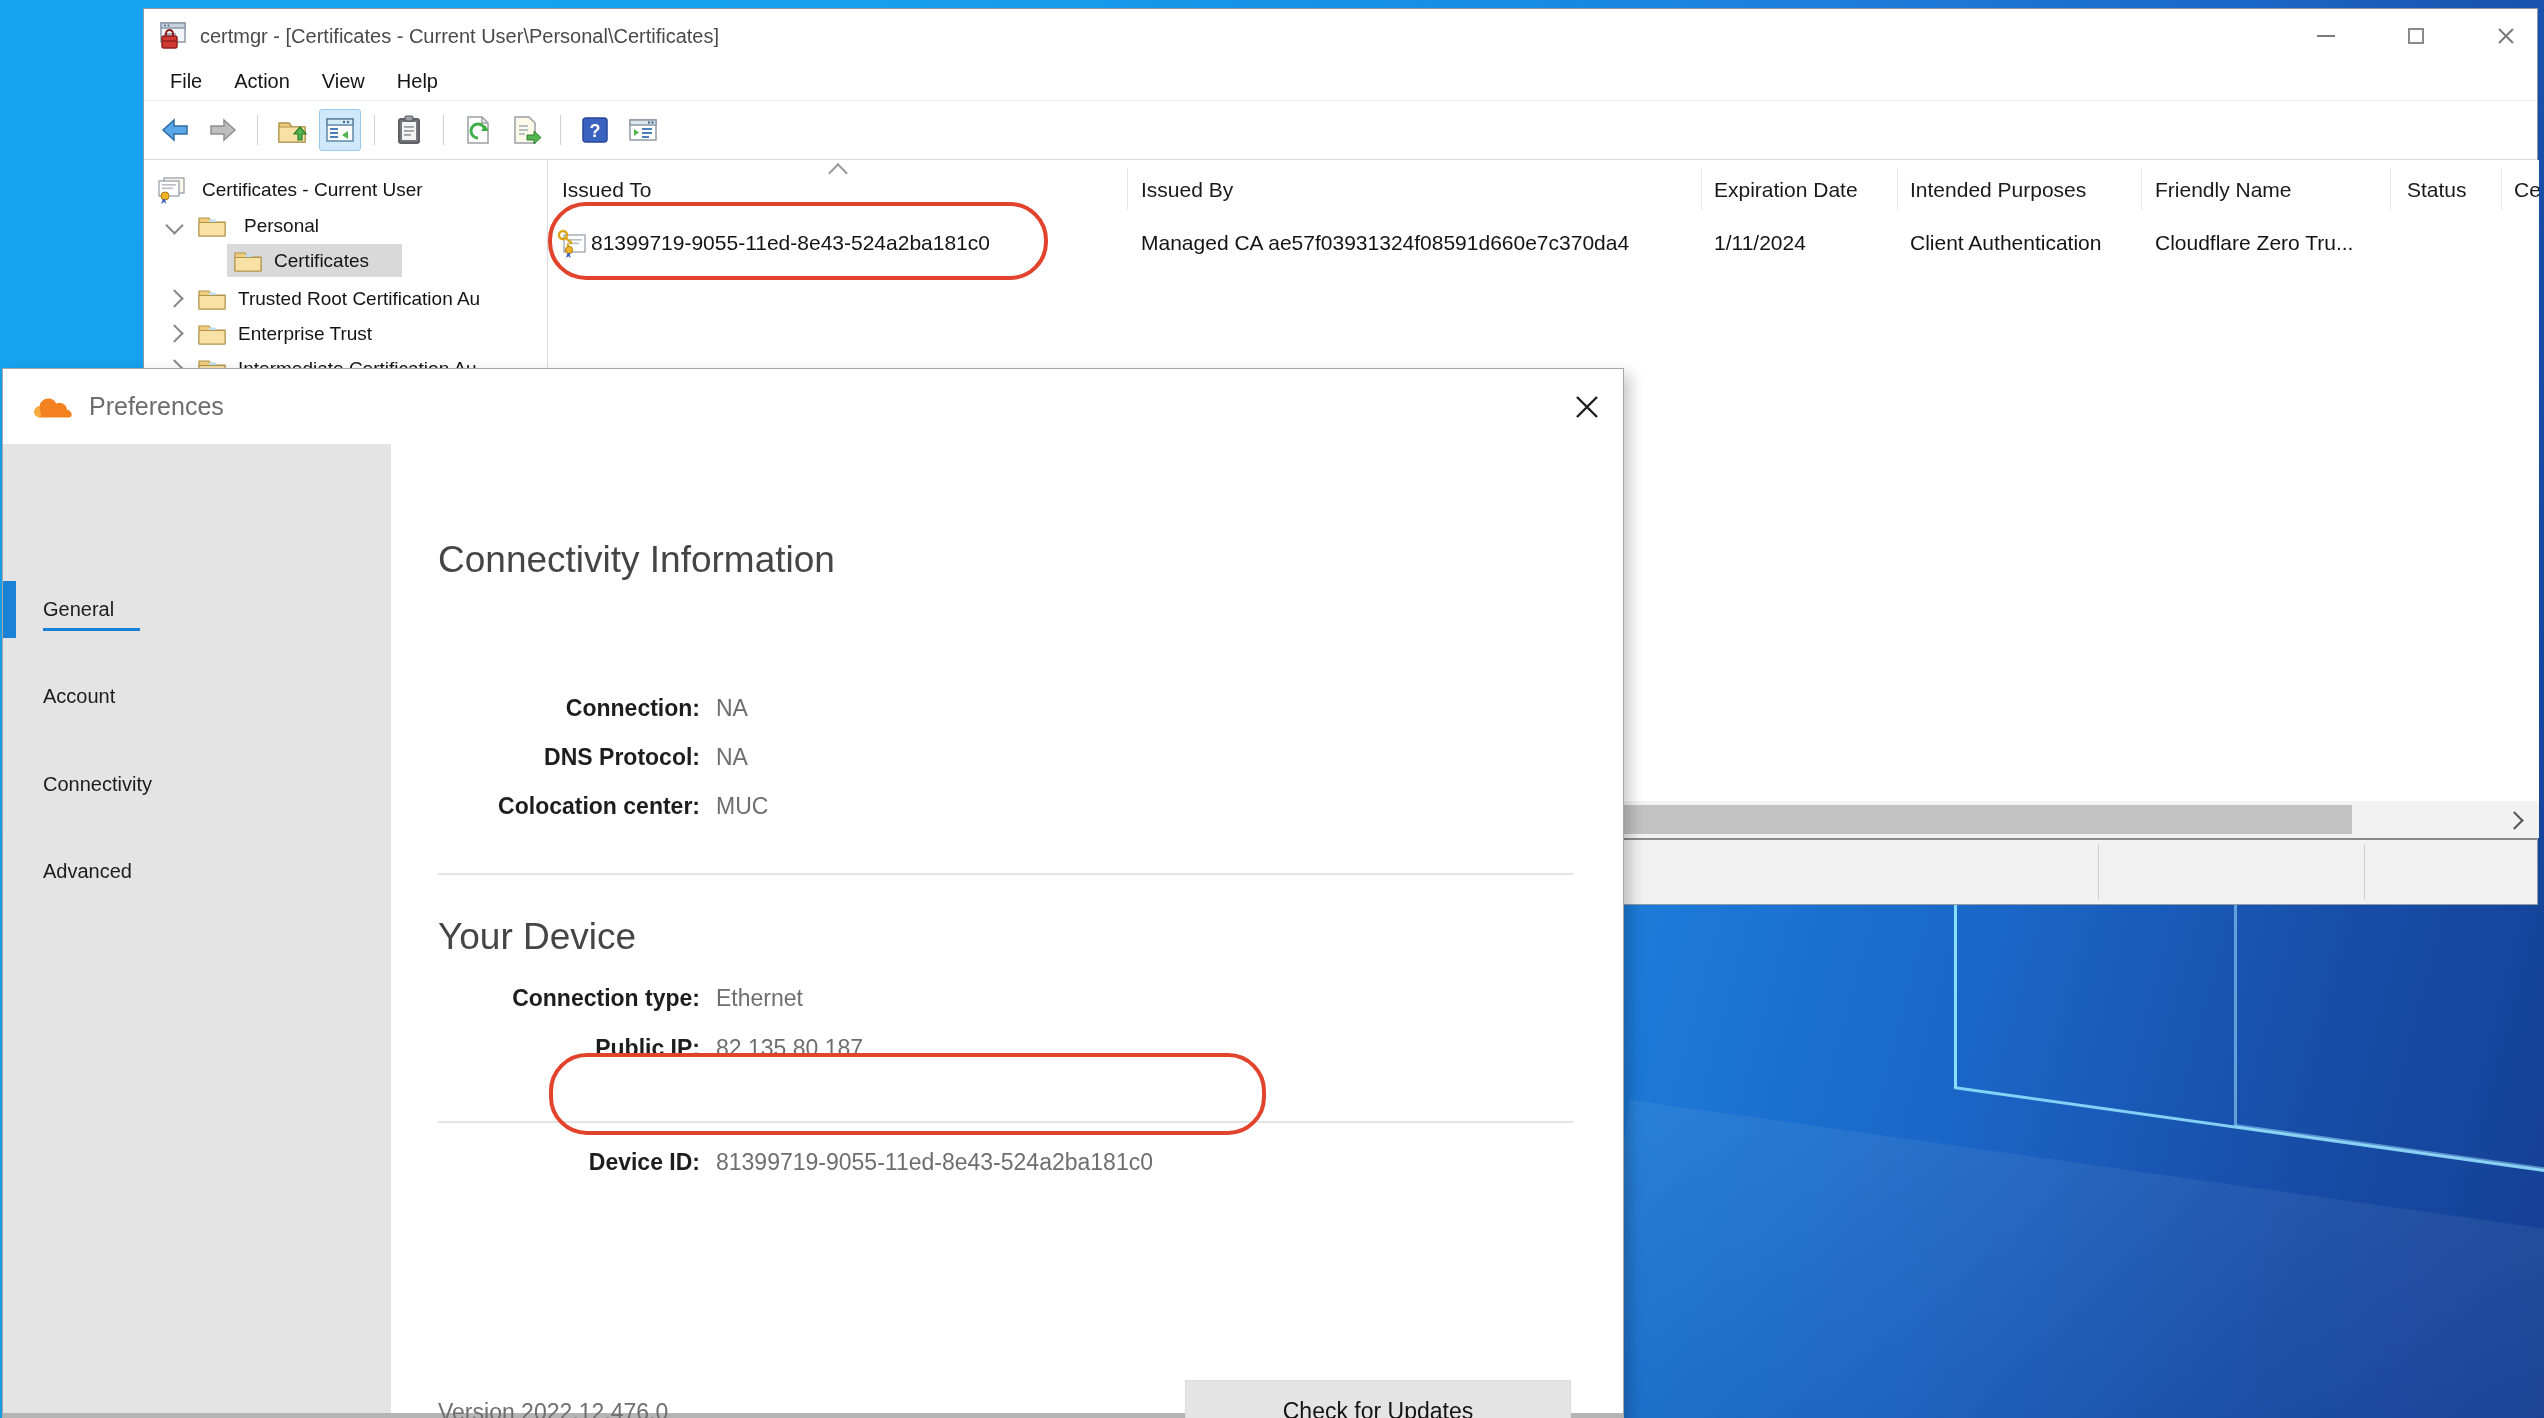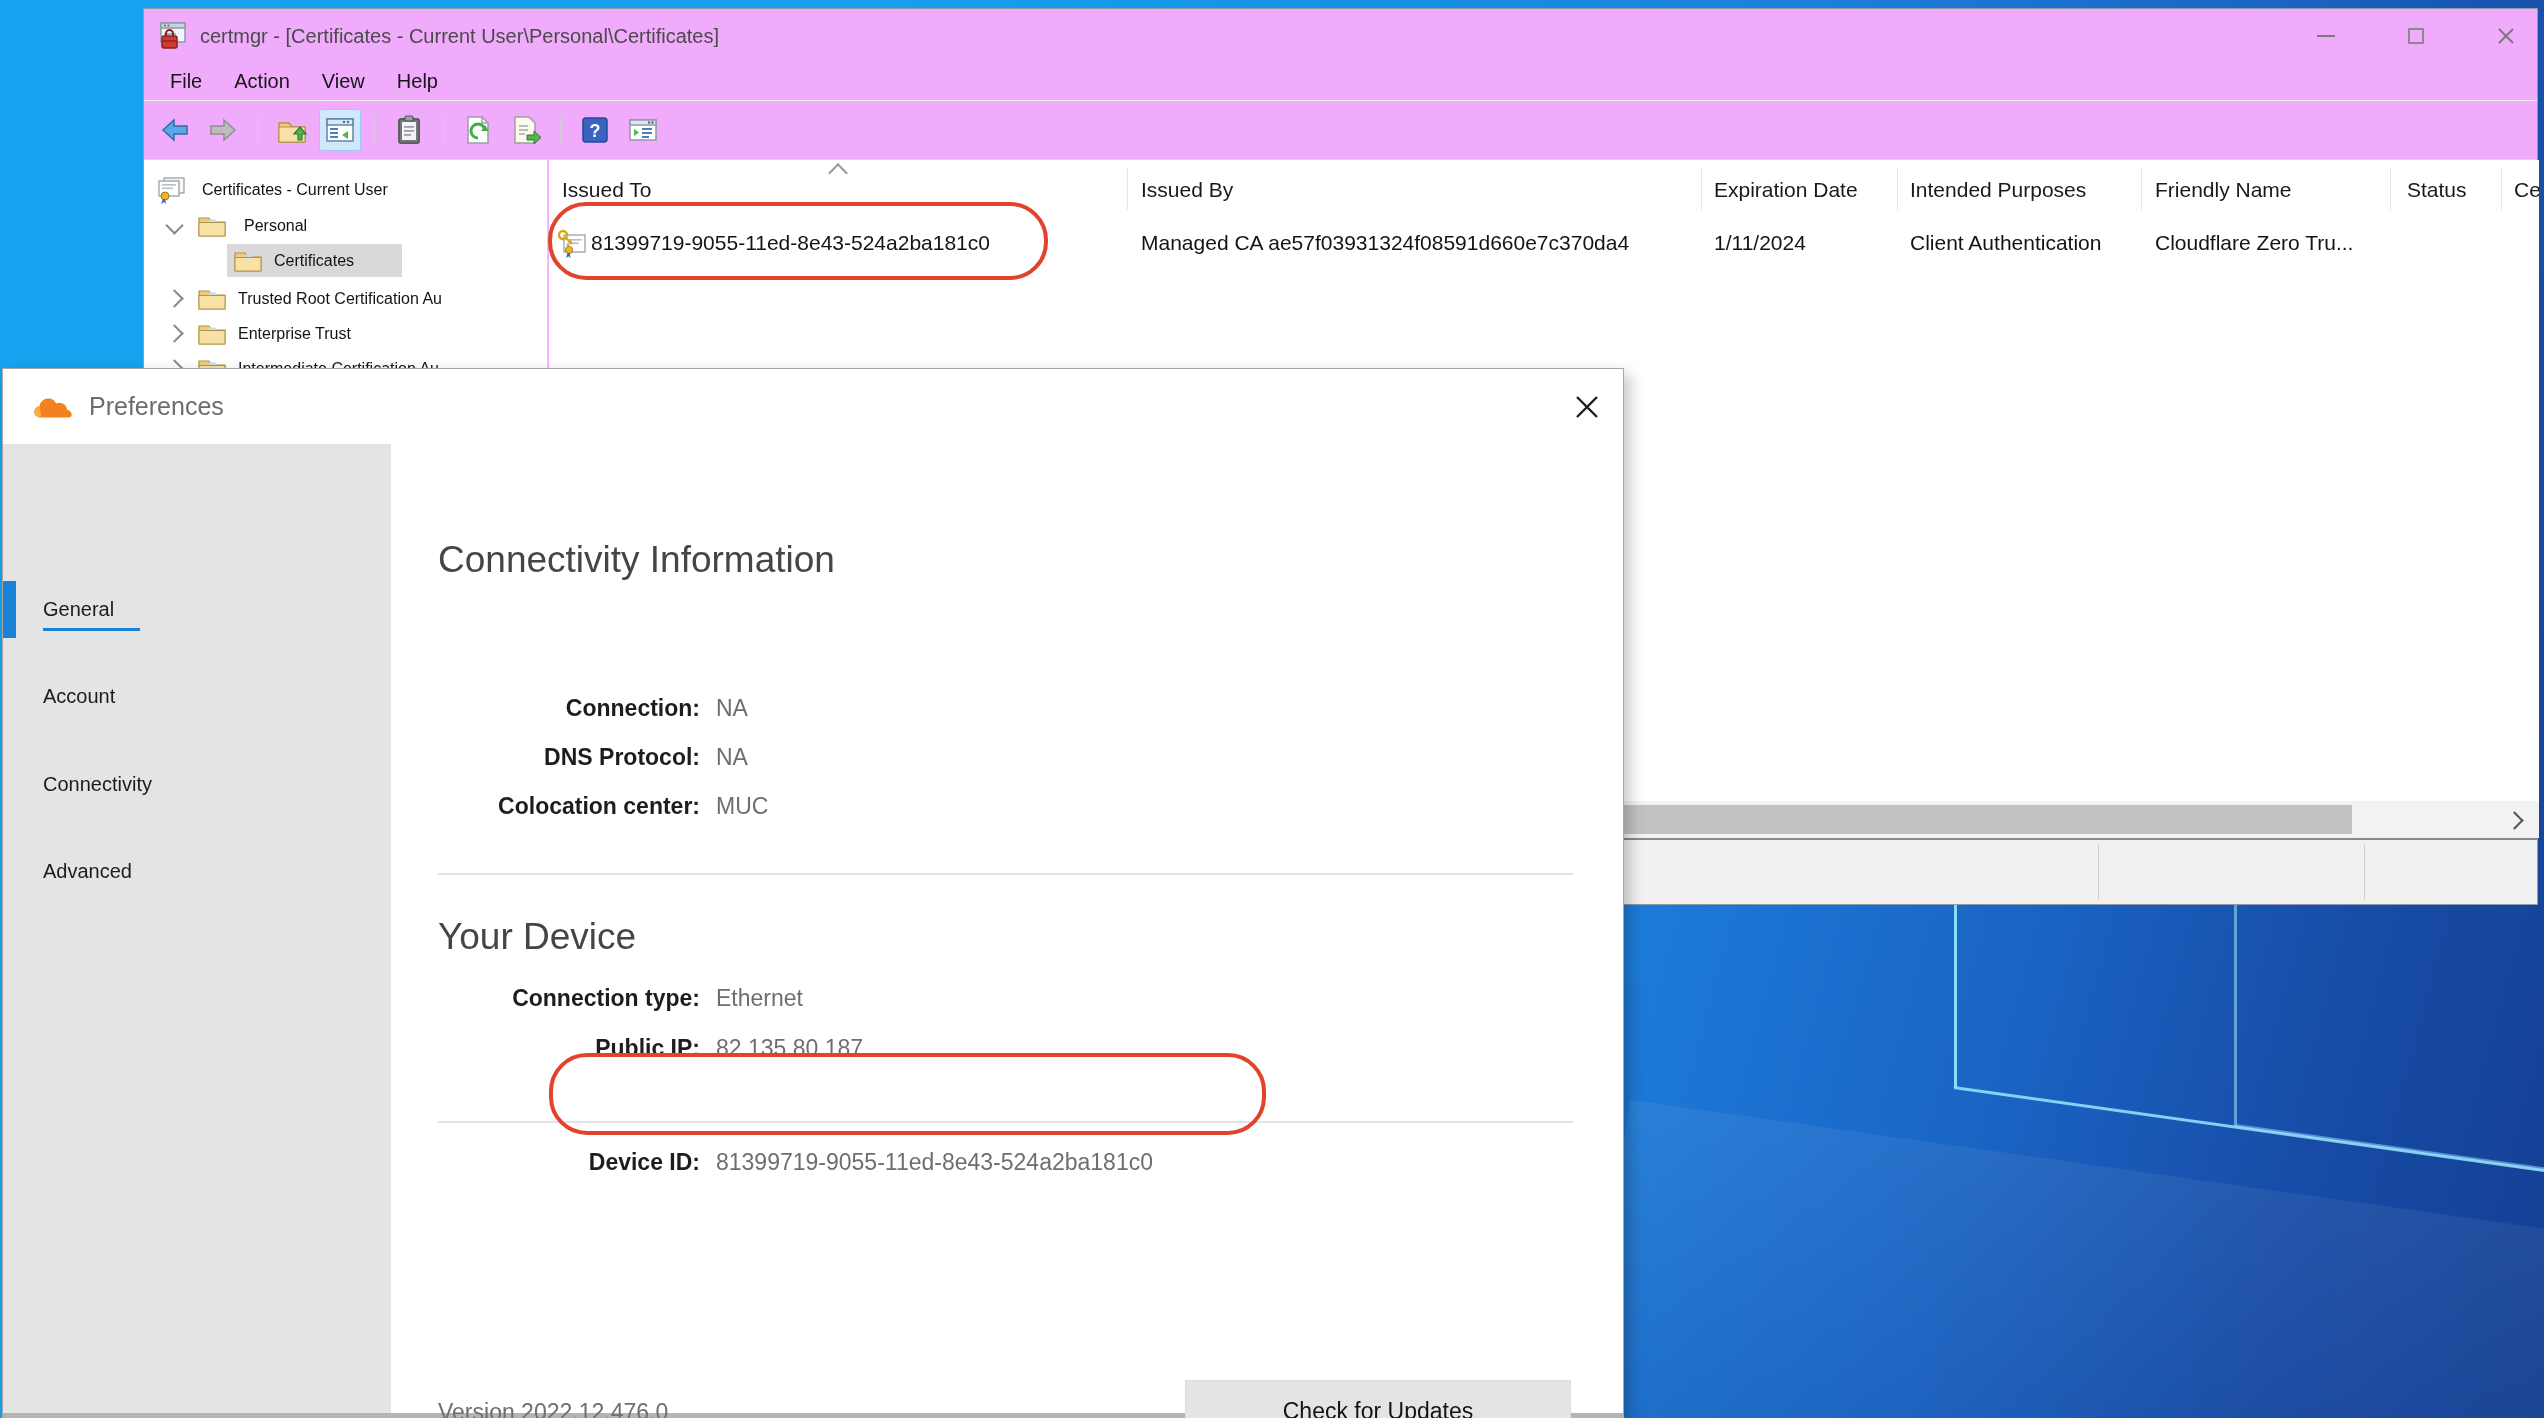--- a/index.html
+++ b/index.html
@@ -9,39 +9,39 @@
   #desktop{position:absolute;inset:0;z-index:0;
     background:linear-gradient(105deg,#17a3f0 0%,#16a0ee 30%,#1590e4 48%,#1d7fdc 62%,#1a64c4 78%,#174ba5 90%,#143f93 100%);}
   .beam{position:absolute;border-radius:2px;}
   .beam.v1{left:1954px;top:902px;width:3px;height:186px;background:rgba(150,235,255,.9);}
   .beam.v2{left:2234px;top:902px;width:3px;height:224px;background:rgba(160,225,255,.55);}
   .beam.d1{left:1954px;top:1086px;width:640px;height:3px;background:rgba(150,230,255,.85);transform:rotate(8deg);transform-origin:left top;}
   .beam.d2{left:2236px;top:1124px;width:330px;height:3px;background:rgba(160,225,255,.5);transform:rotate(8deg);transform-origin:left top;}
   .beam.shade{left:1630px;top:1100px;width:1000px;height:420px;background:linear-gradient(180deg,rgba(255,255,255,.06),rgba(10,40,110,.10));transform:rotate(8deg);transform-origin:left top;}
 
   
-  #certmgr{position:absolute;left:143px;top:8px;width:2395px;height:897px;background:#f0abfc;border:1px solid #8f9aa5;box-sizing:border-box;z-index:10;}
+  #certmgr{position:absolute;left:143px;top:8px;width:2395px;height:897px;background:#ffffff;border:1px solid #8f9aa5;box-sizing:border-box;z-index:10;}
   .titlebar{position:absolute;left:0;top:0;width:100%;height:54px;display:flex;align-items:center;padding-left:14px;box-sizing:border-box;}
   .titlebar .title{margin-left:12px;font-size:20px;color:#4a4a4a;white-space:nowrap;}
   .winbtns{position:absolute;right:14px;top:0;height:54px;display:flex;gap:56px;align-items:center;}
   .winbtn{width:34px;height:34px;display:flex;align-items:center;justify-content:center;}
   .glyph-min{width:18px;height:2px;background:#7a7a7a;}
   .glyph-max{width:16px;height:16px;border:2px solid #8a8a8a;box-sizing:border-box;}
 
   .menubar{position:absolute;left:0;top:54px;width:100%;height:38px;display:flex;align-items:center;padding-left:26px;gap:32px;font-size:20px;color:#151515;border-bottom:1px solid #f1f1f1;box-sizing:border-box;}
   .menubar span{cursor:default;}
 
   .toolbar{position:absolute;left:0;top:92px;width:100%;height:58px;display:flex;align-items:center;padding-left:10px;gap:6px;box-sizing:border-box;}
   .tbtn{width:40px;height:40px;display:flex;align-items:center;justify-content:center;border:1px solid transparent;border-radius:3px;}
   .tbtn.hl{background:#cfe8fc;border-color:#9ccaee;}
   .tsep{width:1px;height:30px;background:#cfcfcf;margin:0 7px;}
 
   .panes-border{position:absolute;left:0;top:150px;width:100%;height:1px;background:#dadada;}
   .treepane{position:absolute;left:0;top:151px;width:404px;height:641px;background:#fff;border-right:1px solid #dadada;box-sizing:border-box;overflow:hidden;}
-  .trow{position:absolute;height:35px;display:flex;align-items:center;white-space:nowrap;font-size:16px;color:#141414;text-align:center;}
+  .trow{position:absolute;height:35px;display:flex;align-items:center;white-space:nowrap;font-size:19px;color:#141414;text-align:center;}
   .chev{width:11px;height:11px;border-right:2.5px solid #8a8a8a;border-bottom:2.5px solid #8a8a8a;display:inline-block;}
   .chev.down{transform:rotate(45deg);}
   .chev.right{transform:rotate(-45deg);}
   .tsel{position:absolute;left:83px;top:84px;width:175px;height:33px;background:#d9d9d9;}
 
   .listpane{position:absolute;left:405px;top:151px;width:1990px;height:641px;background:#fff;overflow:hidden;}
   .hcell{position:absolute;top:0;height:57px;line-height:60px;font-size:21px;color:#1a1a1a;white-space:nowrap;}
   .hdiv{position:absolute;top:8px;width:1px;height:42px;background:#e6e6e6;}
   .sortcaret{position:absolute;left:282px;top:6px;width:12px;height:12px;border-right:2px solid #9a9a9a;border-bottom:2px solid #9a9a9a;transform:rotate(-135deg);}
   .lrow{position:absolute;left:0;top:62px;width:100%;height:42px;font-size:21px;color:#141414;}

